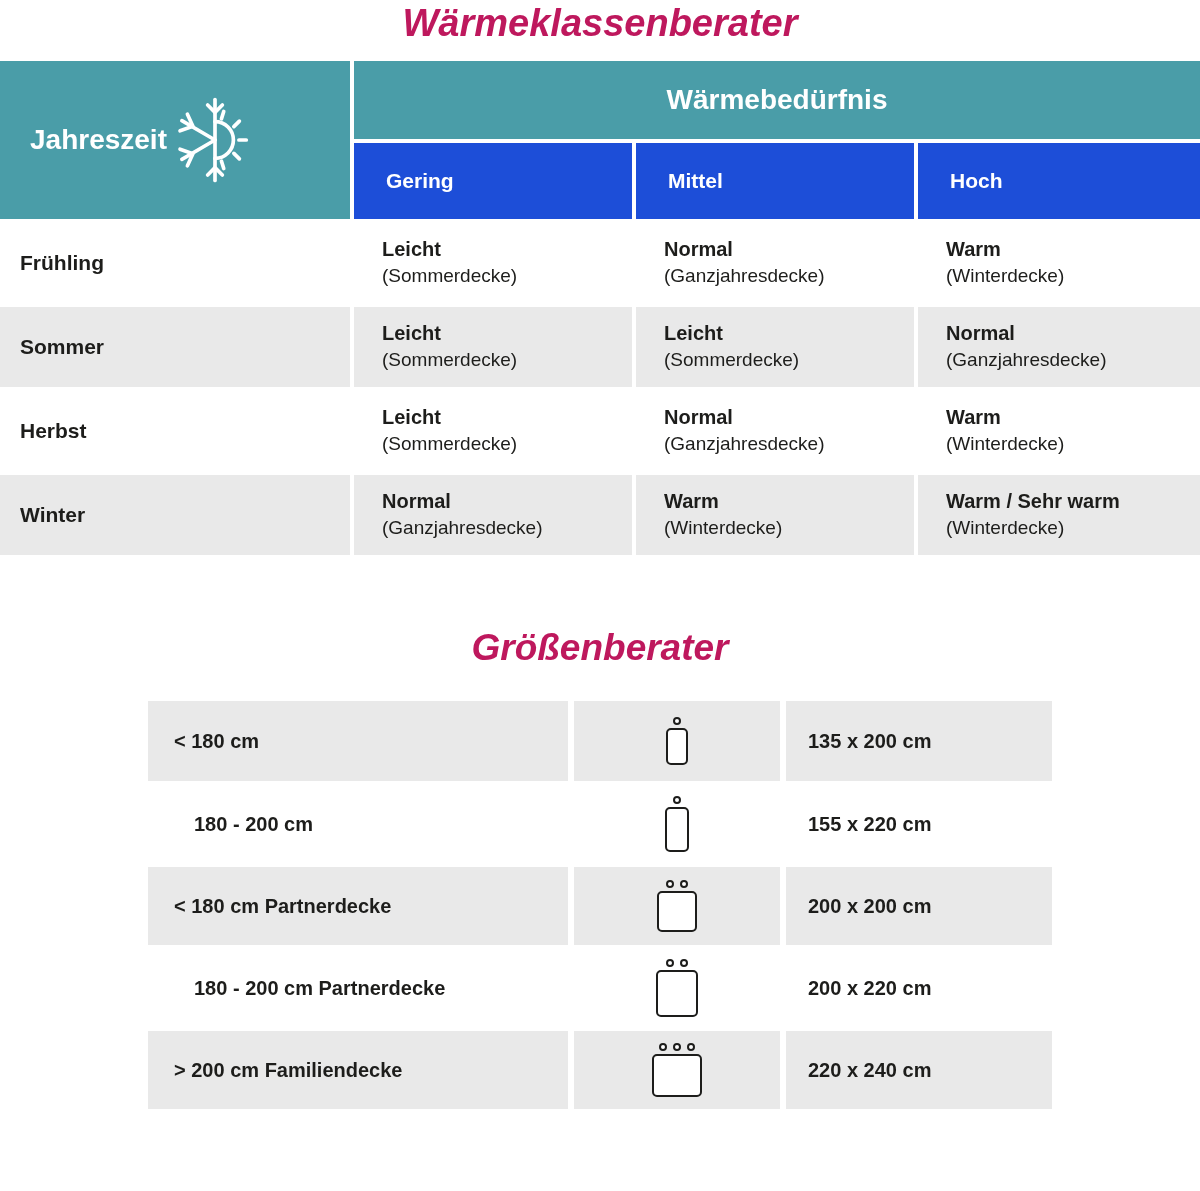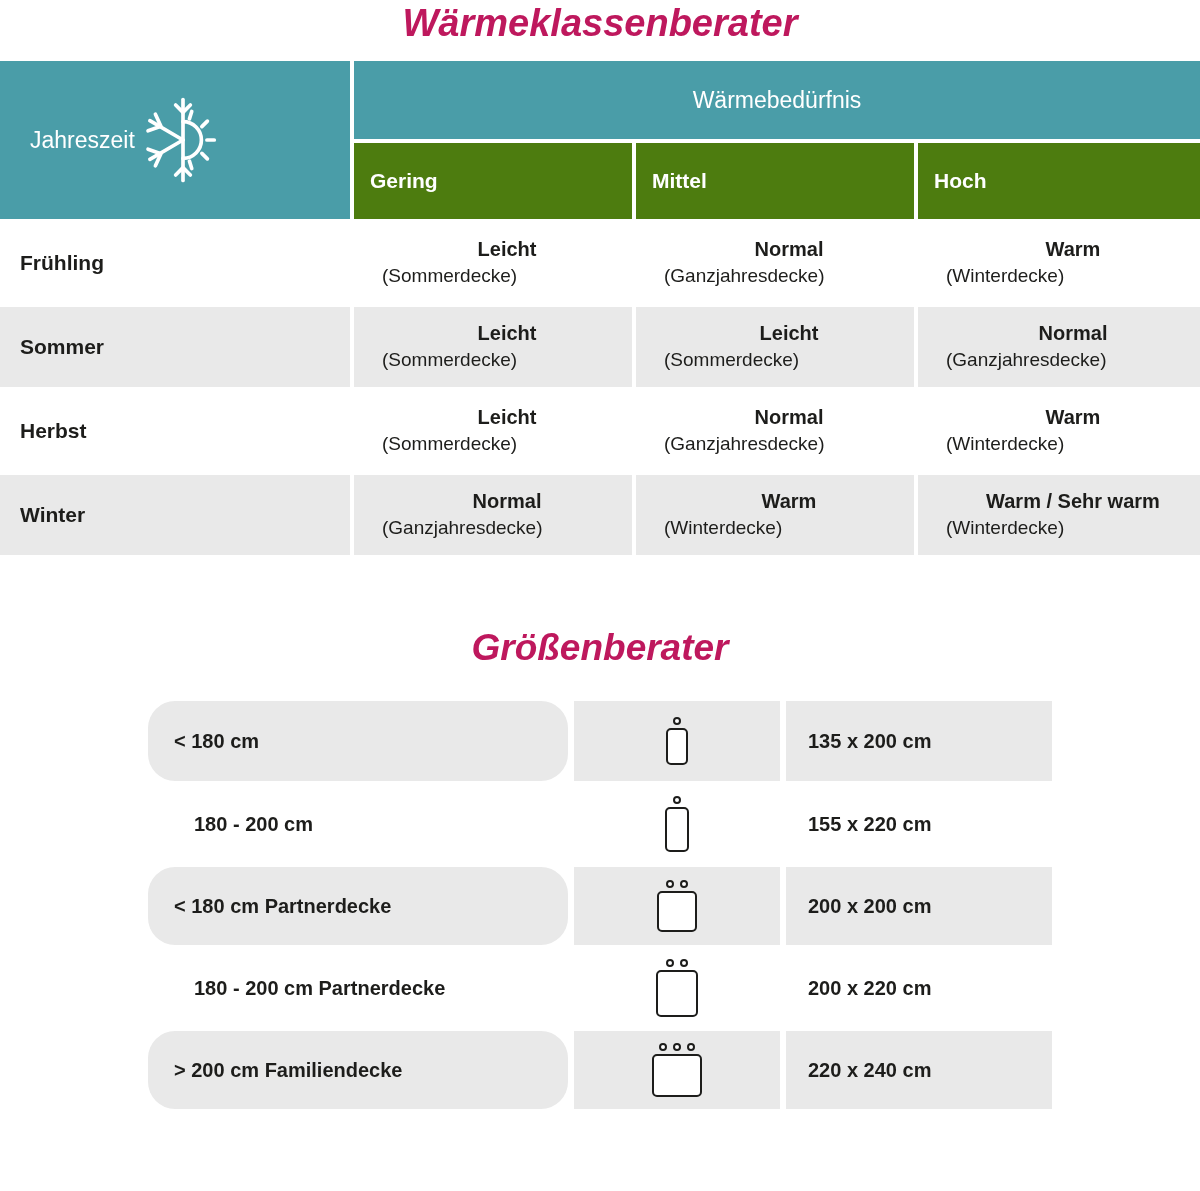--- a/index.html
+++ b/index.html
@@ -27,60 +27,60 @@
     display: grid;
     grid-template-columns: 350px 278px 278px 282px;
     grid-template-rows: 78px 76px 80px 80px 80px 80px;
     column-gap: 4px;
     row-gap: 4px;
     background: #ffffff;
   }
   .cell-head {
     background: #4A9DA8;
     color: #ffffff;
-    font-weight: normal;
-    font-size: 23px;
+    font-weight: bold;
+    font-size: 28px;
   }
   .season-head {
     grid-column: 1;
     grid-row: 1 / 3;
     display: flex;
     align-items: center;
     padding: 0 46px 0 30px;
   }
   .warmth-head {
     grid-column: 2 / 5;
     grid-row: 1;
     display: flex;
     align-items: center;
     justify-content: center;
   }
   .cell-subhead {
-    background: #4d7c0f;
+    background: #1d4ed8;
     color: #ffffff;
     font-weight: bold;
     font-size: 21px;
     display: flex;
     align-items: center;
-    padding-left: 16px;
+    padding-left: 32px;
   }
   .row-cell {
     display: flex;
     flex-direction: column;
     justify-content: center;
     padding-left: 28px;
     background: #ffffff;
   }
   .row-cell.gray { background: #E9E9E9; }
   .season-cell {
     font-weight: bold;
     font-size: 21px;
     padding-left: 20px;
   }
-  .main-line { font-weight: bold; font-size: 20px; line-height: 1.25; text-align: center; }
+  .main-line { font-weight: bold; font-size: 20px; line-height: 1.25; }
   .sub-line  { font-weight: normal; font-size: 19px; line-height: 1.3; margin-top: 2px; }
   
   .size-title {
     margin-top: 70px;
     height: 46px;
     font-size: 37px;
   }
   .size-table {
     margin: 30px 0 0 148px;
     width: 904px;
@@ -103,21 +103,21 @@
   .size-head-left { grid-column: 1 / 3; }
   .size-head-right { grid-column: 3; padding-left: 22px; }
   .size-cell {
     display: flex;
     align-items: center;
     background: #ffffff;
     font-weight: bold;
     font-size: 20px;
   }
   .size-cell.gray { background: #E9E9E9; }
-  .label-cell { padding-left: 26px; border-radius: 27px; }
+  .label-cell { padding-left: 26px; }
   .label-cell.indent { padding-left: 46px; }
   .icon-cell { justify-content: center; }
   .value-cell { padding-left: 22px; }
   
   .blanket-icon { display: flex; flex-direction: column; align-items: center; }
   .heads { display: flex; gap: 6px; justify-content: center; margin-bottom: 3px; }
   .head {
     width: 8px; height: 8px;
     border: 2px solid #1d1d1b;
     border-radius: 50%;

